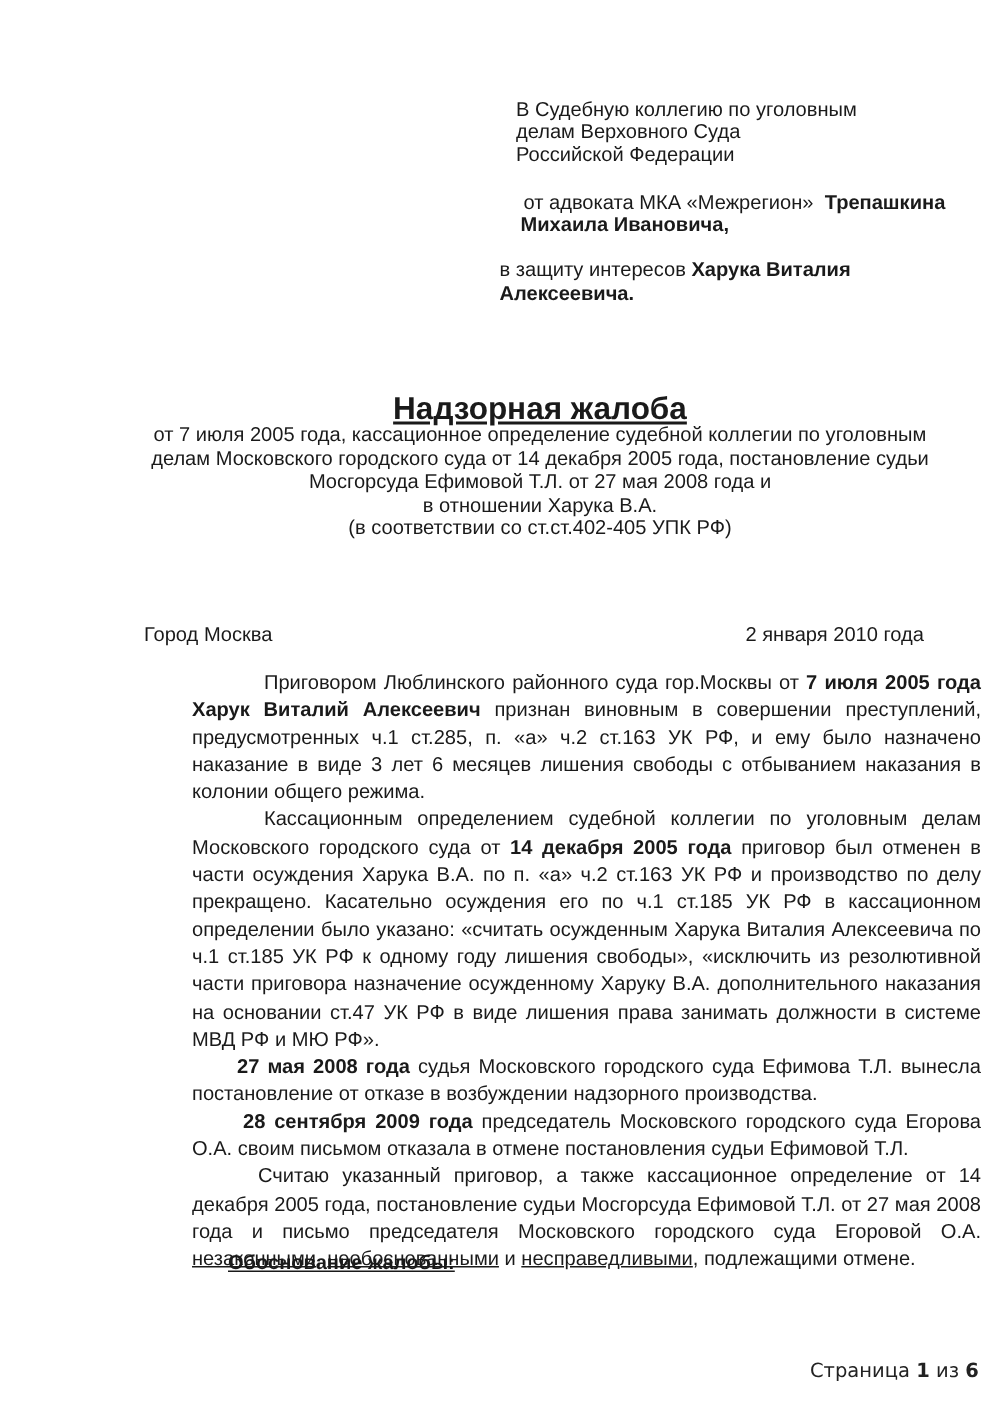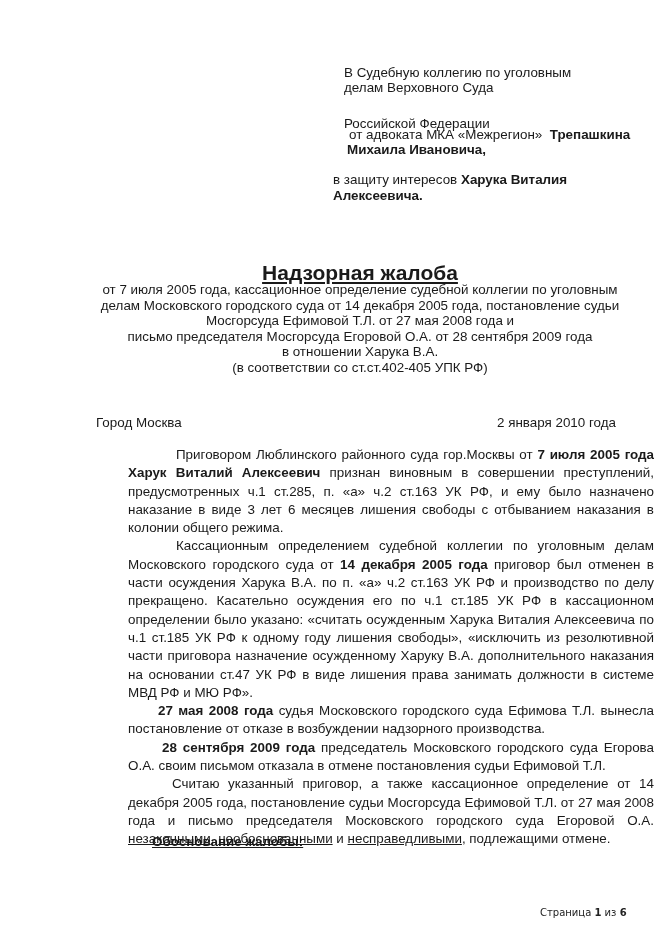--- a/index.html
+++ b/index.html
@@ -15,45 +15,44 @@
   .title { font-size: 21px; font-weight: bold; text-decoration: underline; line-height: 18px; }
   .city-row { position: absolute; left: 96px; width: 520px; top: 415px; display: flex; justify-content: space-between; }
   .body-text { position: absolute; left: 96px; width: 526px; top: 446px; line-height: 18.3px; margin-left: 32px; }
   .body-text p { margin: 0; text-align: justify; text-align-last: left; }
   .ind1 { text-indent: 48px; }
   .ind2 { text-indent: 30px; }
   .ind3 { text-indent: 34px; }
   .ind4 { text-indent: 44px; }
   .u { text-decoration: underline; }
   .section { position: absolute; left: 152px; top: 834px; font-weight: bold; text-decoration: underline; }
-  .footer { position: absolute; left: 540px; top: 907px; font-size: 10px; color: #222; font-family: "DejaVu Sans", sans-serif; }
+  .footer { position: absolute; left: 540px; top: 907px; font-size: 13px; color: #222; font-family: "DejaVu Sans", sans-serif; }
 </style>
 </head>
 <body>
 
 <div class="abs addr" style="top:65px;">В Судебную коллегию по уголовным</div>
 <div class="abs addr" style="top:80px;">делам Верховного Суда</div>
-<div class="abs addr" style="top:95px;margin-top:21px;">Российской Федерации</div>
+<div class="abs addr" style="top:95px;">Российской Федерации</div>
 
 <div class="abs" style="left:325px; top:127px;margin-left:24px;">
   <span>от адвоката МКА «Межрегион»</span>&nbsp;&nbsp;<span class="b">Трепашкина</span>
 </div>
 <div class="abs b" style="left:347px; top:142px;">Михаила Ивановича,</div>
 
 <div class="abs" style="left:333px; top:172px;">
   <span>в защиту интересов</span>&nbsp;<span class="b">Харука Виталия</span>
 </div>
 <div class="abs b" style="left:333px; top:188px;">Алексеевича.</div>
 
 <div class="title-block">
   <div class="title">Надзорная жалоба</div>
   <div>от 7 июля 2005 года, кассационное определение судебной коллегии по уголовным</div>
   <div>делам Московского городского суда от 14 декабря 2005 года, постановление судьи</div>
   <div>Мосгорсуда Ефимовой Т.Л. от 27 мая 2008 года и</div>
-  <div>письмо председателя Мосгорсуда Егоровой О.А. от 28 сентября 2009 года</div>
   <div>в отношении Харука В.А.</div>
   <div>(в соответствии со ст.ст.402-405 УПК РФ)</div>
 </div>
 
 <div class="city-row">
   <span>Город Москва</span>
   <span>2 января 2010 года</span>
 </div>
 
 <div class="body-text">

